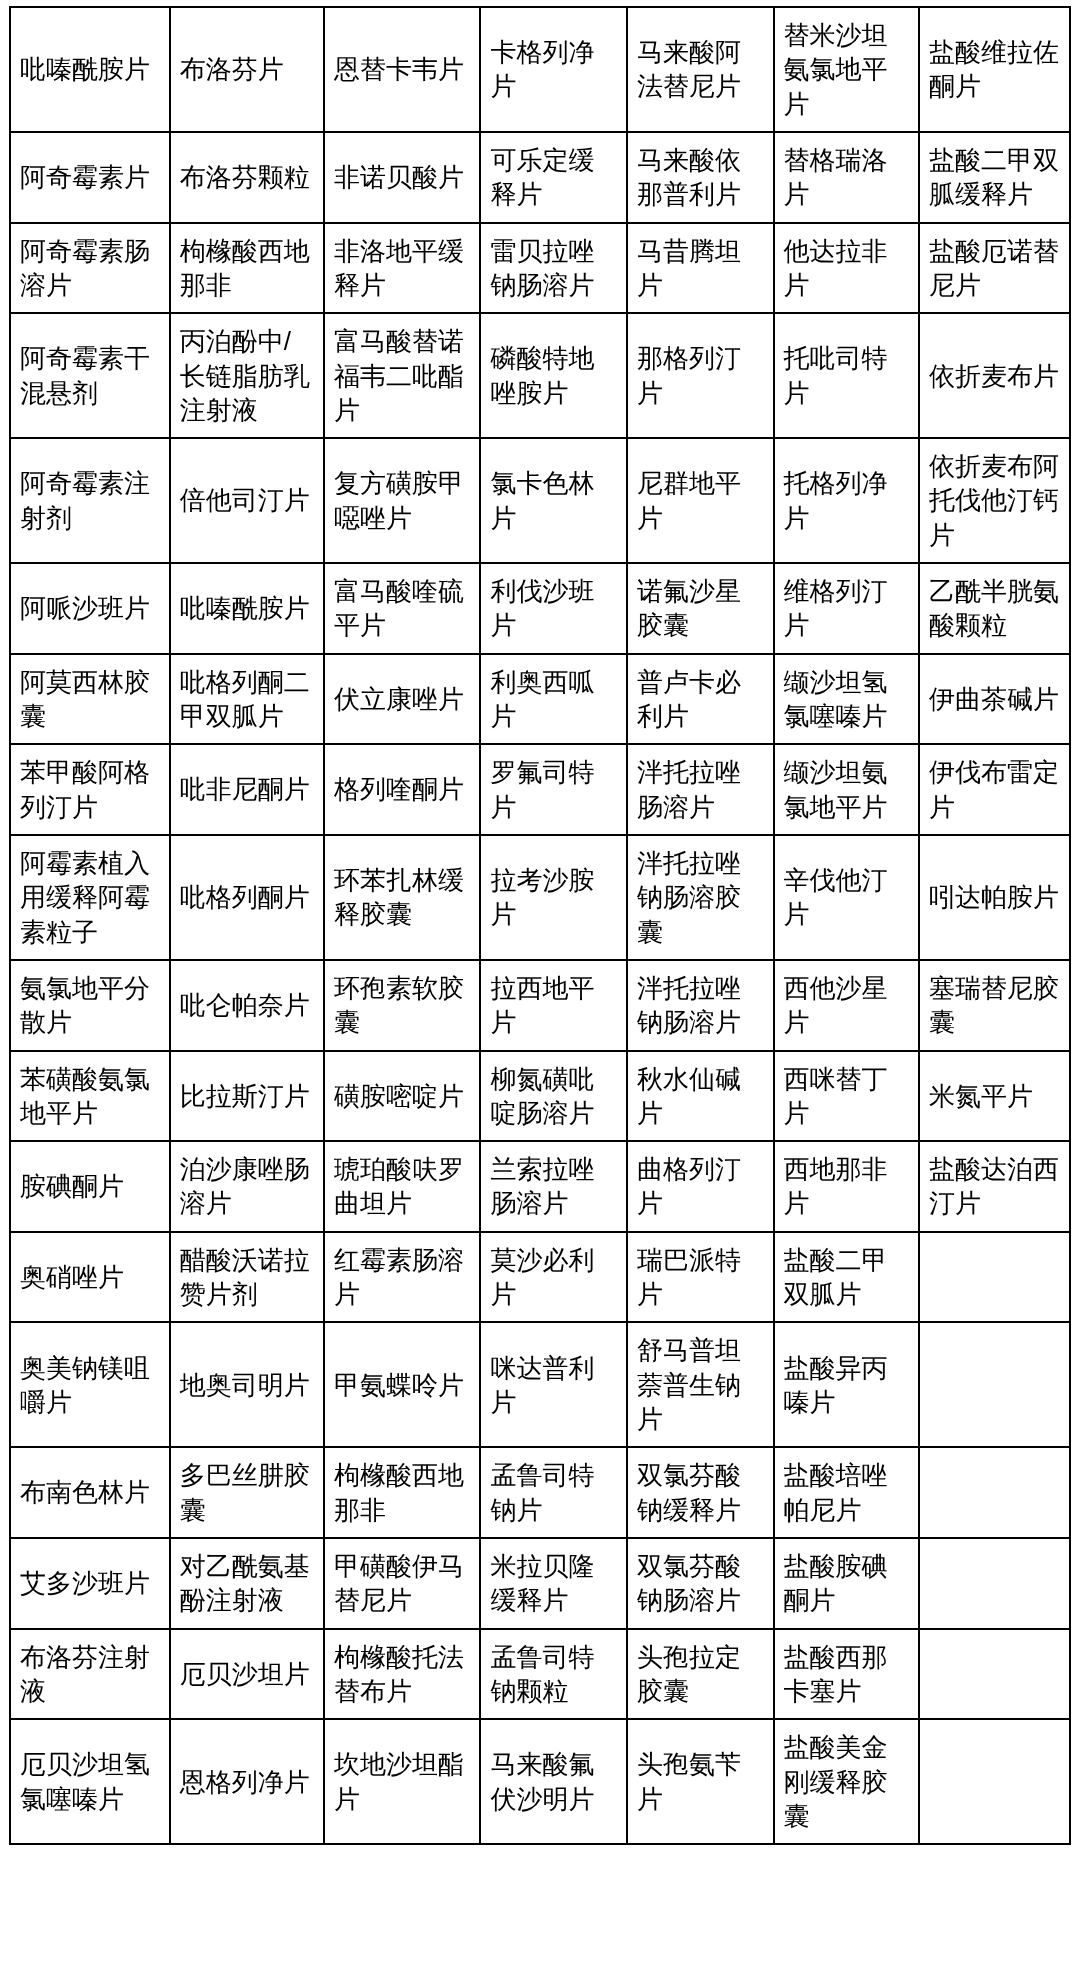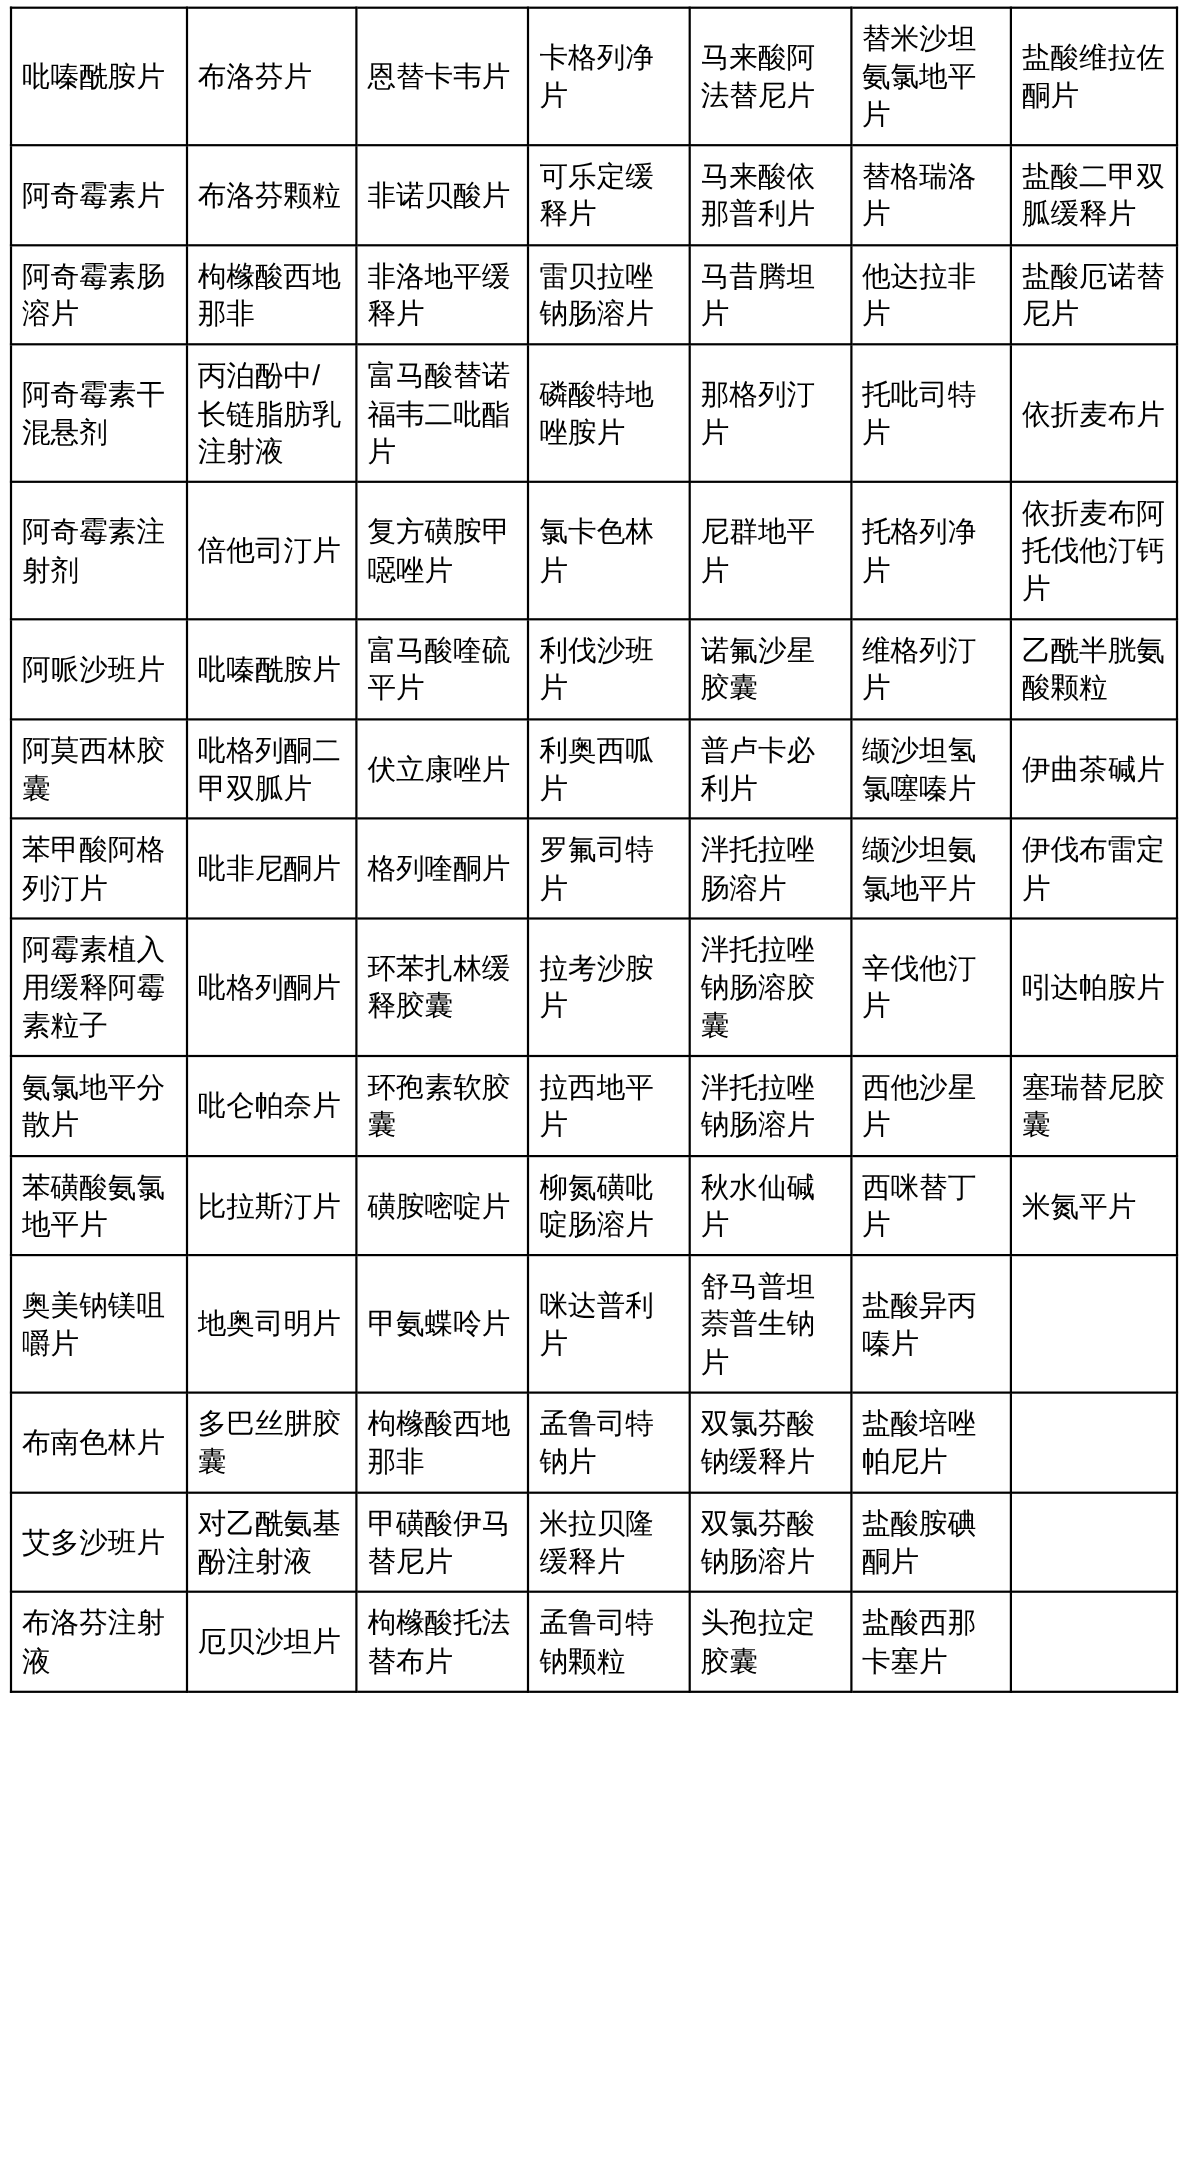--- a/index.html
+++ b/index.html
@@ -146,20 +146,38 @@
       <tr>
         <td>苯磺酸氨氯地平片</td>
         <td>比拉斯汀片</td>
         <td>磺胺嘧啶片</td>
         <td>柳氮磺吡啶肠溶片</td>
         <td>秋水仙碱片</td>
         <td>西咪替丁片</td>
         <td>米氮平片</td>
       </tr>
       <tr>
+        <td>胺碘酮片</td>
+        <td>泊沙康唑肠溶片</td>
+        <td>琥珀酸呋罗曲坦片</td>
+        <td>兰索拉唑肠溶片</td>
+        <td>曲格列汀片</td>
+        <td>西地那非片</td>
+        <td>盐酸达泊西汀片</td>
+      </tr>
+      <tr>
+        <td>奥硝唑片</td>
+        <td>醋酸沃诺拉赞片剂</td>
+        <td>红霉素肠溶片</td>
+        <td>莫沙必利片</td>
+        <td>瑞巴派特片</td>
+        <td>盐酸二甲双胍片</td>
+        <td class="empty"></td>
+      </tr>
+      <tr>
         <td>奥美钠镁咀嚼片</td>
         <td>地奥司明片</td>
         <td>甲氨蝶呤片</td>
         <td>咪达普利片</td>
         <td>舒马普坦萘普生钠片</td>
         <td>盐酸异丙嗪片</td>
         <td class="empty"></td>
       </tr>
       <tr>
         <td>布南色林片</td>
@@ -181,14 +199,23 @@
       </tr>
       <tr>
         <td>布洛芬注射液</td>
         <td>厄贝沙坦片</td>
         <td>枸橼酸托法替布片</td>
         <td>孟鲁司特钠颗粒</td>
         <td>头孢拉定胶囊</td>
         <td>盐酸西那卡塞片</td>
         <td class="empty"></td>
       </tr>
+      <tr>
+        <td>厄贝沙坦氢氯噻嗪片</td>
+        <td>恩格列净片</td>
+        <td>坎地沙坦酯片</td>
+        <td>马来酸氟伏沙明片</td>
+        <td>头孢氨苄片</td>
+        <td>盐酸美金刚缓释胶囊</td>
+        <td class="empty"></td>
+      </tr>
     </tbody>
 </table>
 
 </body></html>

